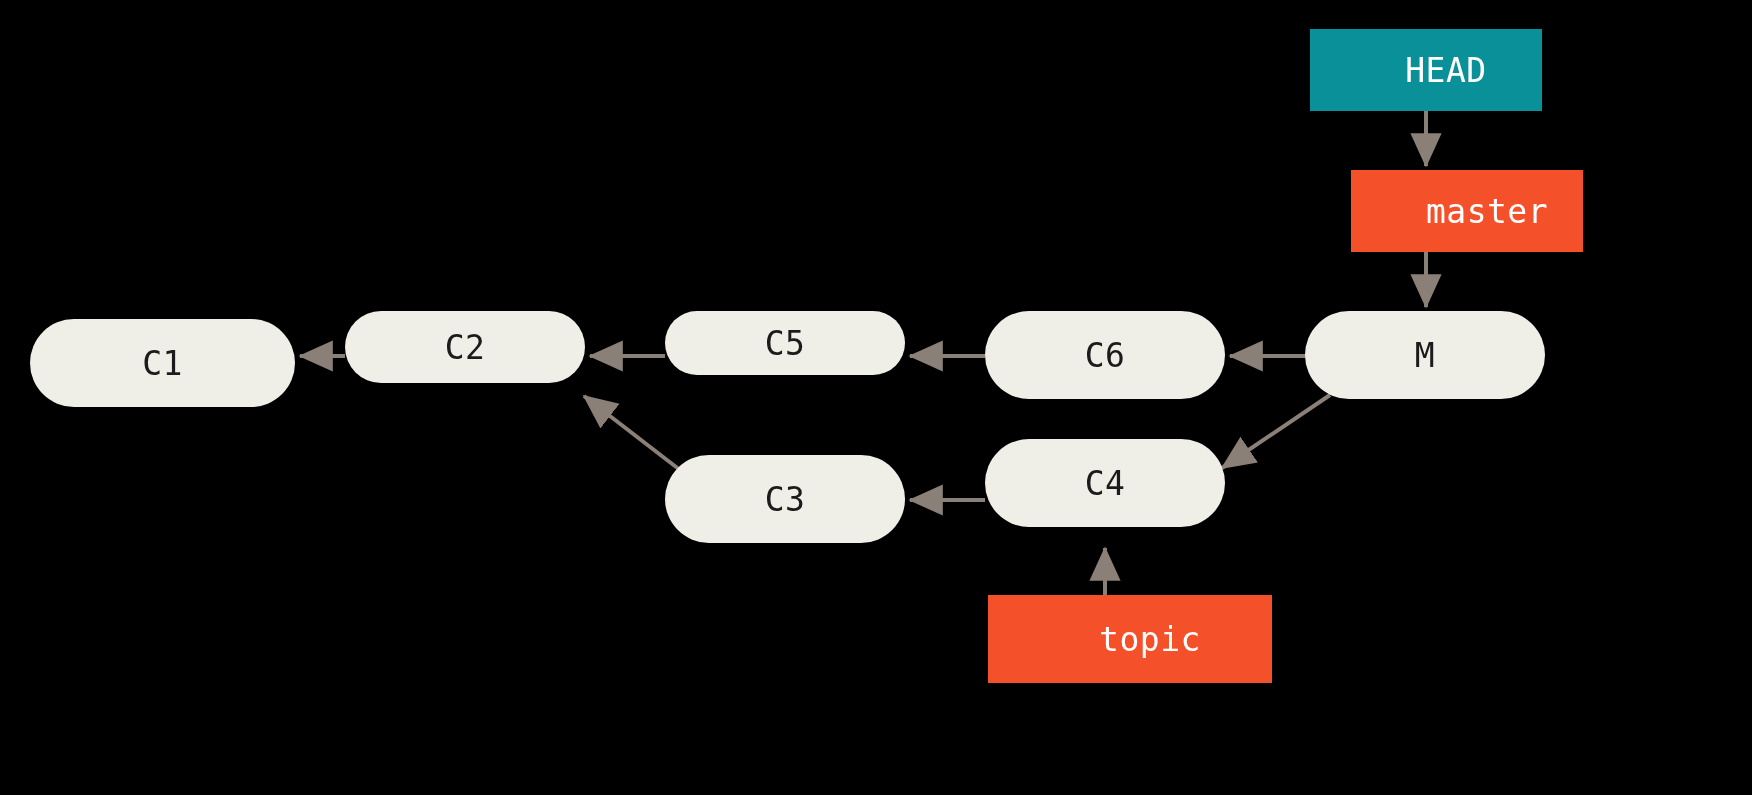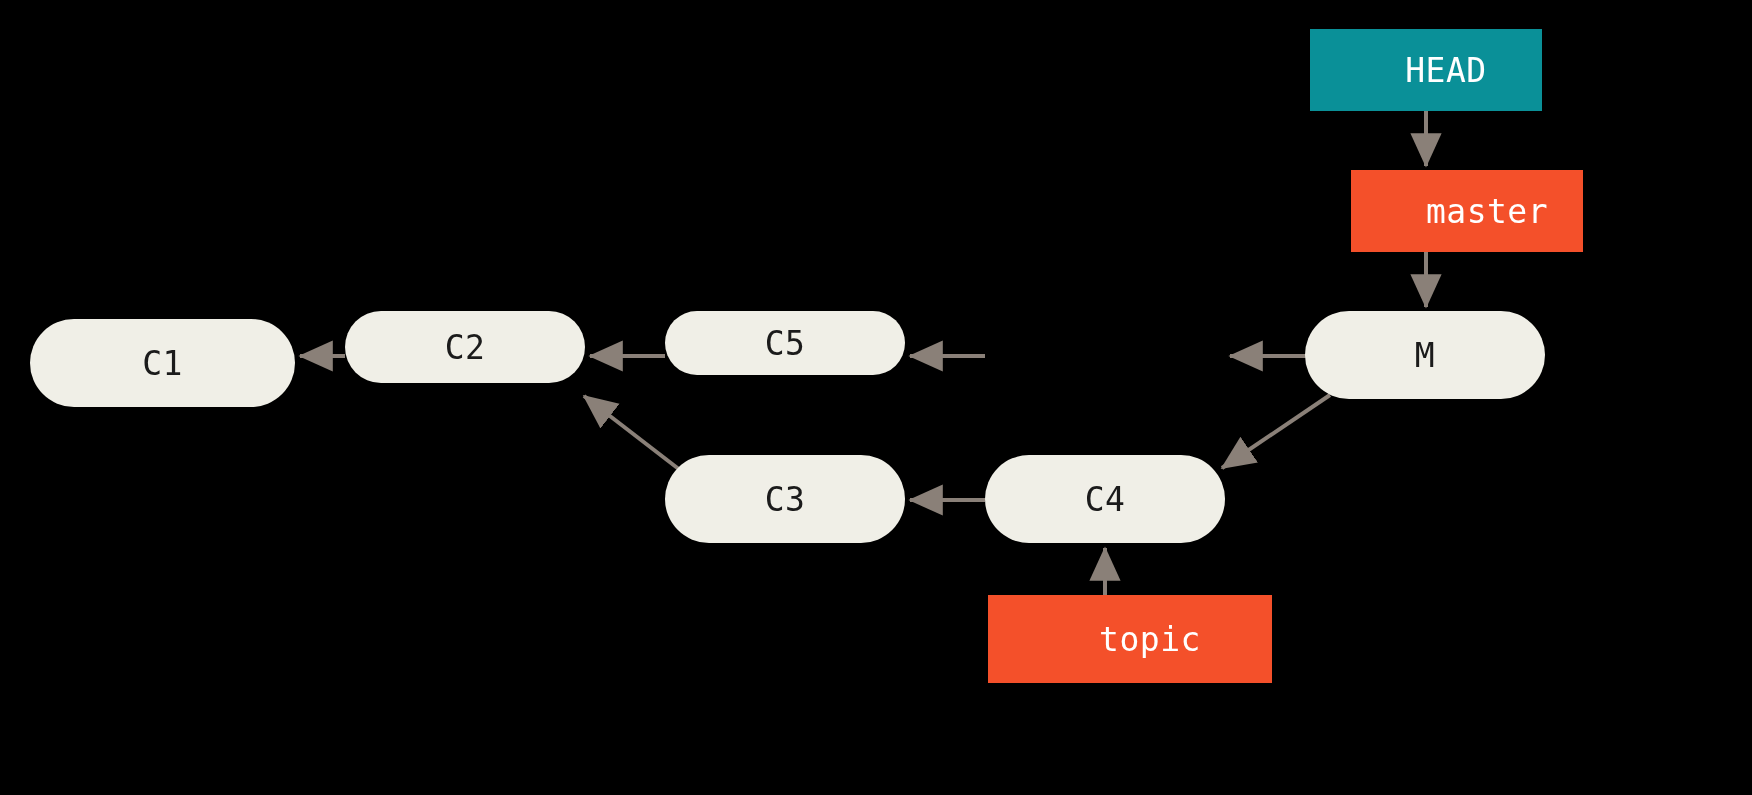--- a/index.html
+++ b/index.html
@@ -95,27 +95,30 @@
 
   <div class="node commit-node" style="left:30px; top:311px; width:265px; height:88px;margin-top:8px;">
     <span>C1</span>
   </div>
   <div class="node commit-node" style="left:345px; top:311px; width:240px; height:72px;">
     <span>C2</span>
   </div>
   <div class="node commit-node" style="left:665px; top:311px; width:240px; height:64px;">
     <span>C5</span>
   </div>
+  <div class="node commit-node" style="left:985px; top:311px; width:240px; height:88px;">
+    <span>C6</span>
+  </div>
   <div class="node commit-node" style="left:1305px; top:311px; width:240px; height:88px;">
     <span>M</span>
   </div>
   <div class="node commit-node" style="left:665px; top:455px; width:240px; height:88px;">
     <span>C3</span>
   </div>
-  <div class="node commit-node" style="left:985px; top:455px; width:240px; height:88px;">
+  <div class="node commit-node" style="left:985px; top:439px; width:240px; height:88px;">
     <span>C4</span>
   </div>
 
   <div class="node ref-node ref-head" style="left:1310px; top:29px; width:232px; height:82px;">
     <span>HEAD</span>
   </div>
   <div class="node ref-node ref-branch" style="left:1310px; top:170px; width:232px; height:82px;margin-left:41px;">
     <span>master</span>
   </div>
   <div class="node ref-node ref-branch" style="left:988px; top:595px; width:284px; height:88px;">

